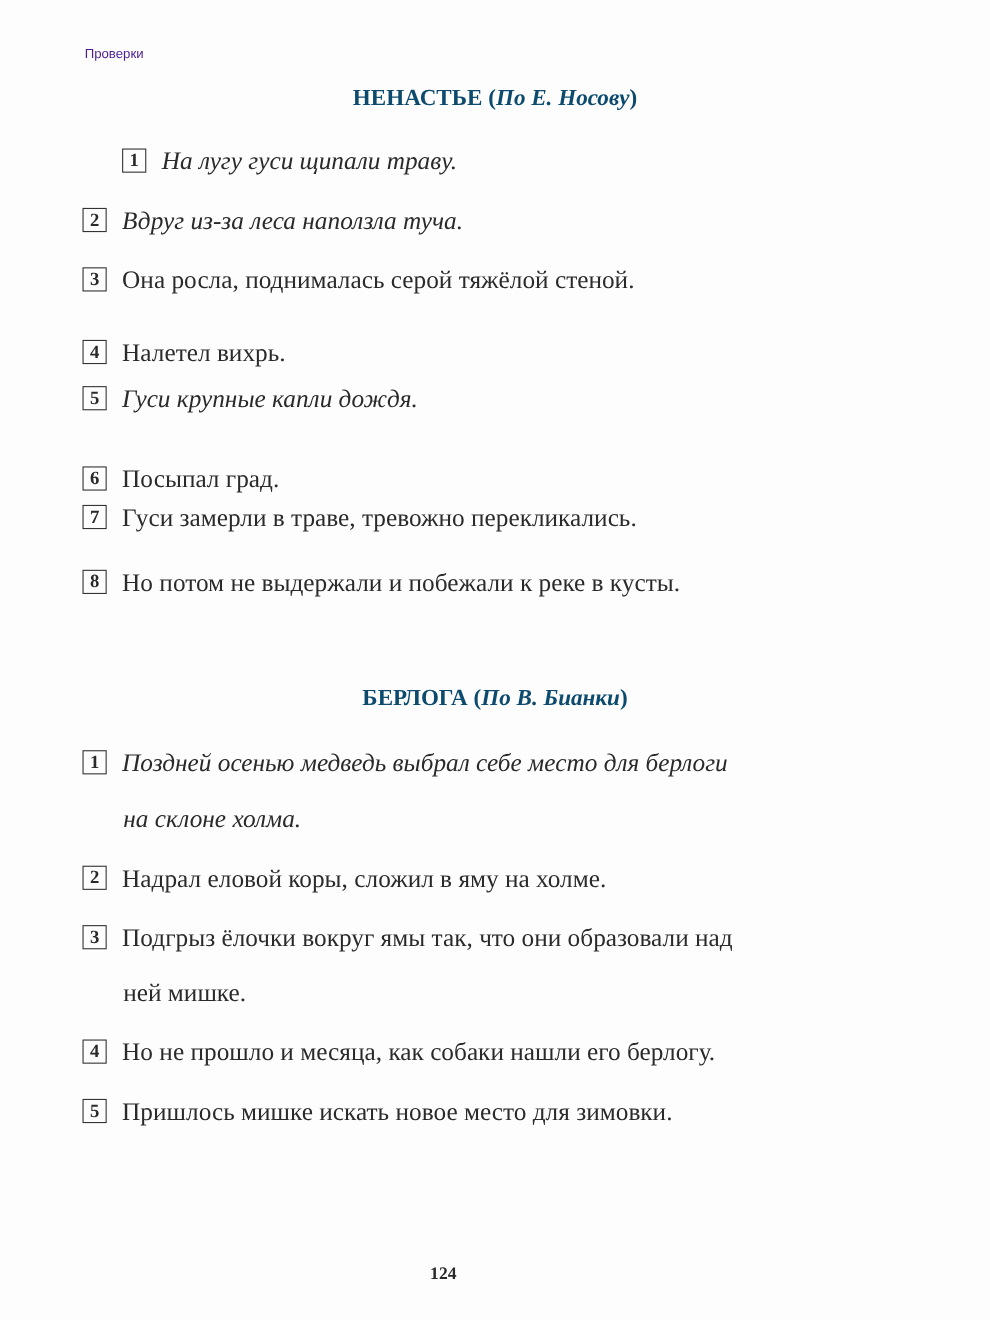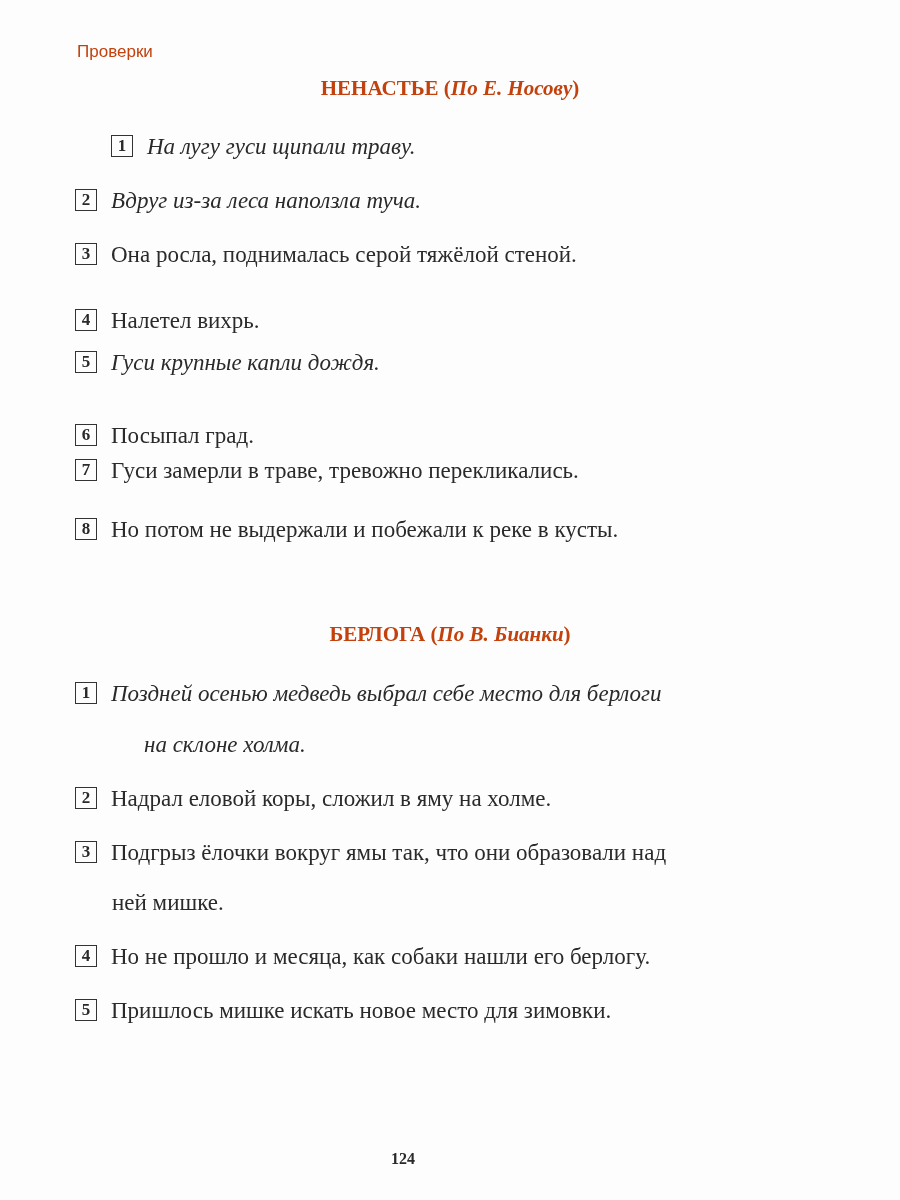--- a/index.html
+++ b/index.html
@@ -1,19 +1,19 @@
 <!DOCTYPE html>
 <html><head>
 <meta charset="utf-8">
 <style>
   html,body{margin:0;padding:0;}
   body{width:900px;height:1200px;background:#fdfdfd;position:relative;overflow:hidden;
        font-family:"Liberation Serif","DejaVu Serif",serif;color:#2a2a2a;}
-  .header{position:absolute;left:77px;top:42px;font-family:"Liberation Sans","DejaVu Sans",sans-serif;font-size:17px;color:#c2410c;}
-  .title{position:absolute;left:0;width:900px;text-align:center;font-weight:bold;font-size:21px;color:#c2410c;}
+  .header{position:absolute;left:77px;top:42px;font-family:"Liberation Sans","DejaVu Sans",sans-serif;font-size:12px;color:#4c1d95;}
+  .title{position:absolute;left:0;width:900px;text-align:center;font-weight:bold;font-size:21px;color:#0c4a6e;}
   .title .author{font-style:italic;}
   .item{position:absolute;left:75px;font-size:23px;line-height:54px;}
   .num{display:inline-block;width:20px;height:20px;border:1.5px solid #333;font-weight:bold;font-size:17px;line-height:20px;text-align:center;margin-right:14px;vertical-align:3px;}
   .it{font-style:italic;}
   .cont{position:absolute;left:112px;font-size:23px;}
   .page{position:absolute;left:0;width:806px;top:1150px;text-align:center;font-weight:bold;font-size:16px;}
 </style>
 </head>
 <body>
 
@@ -30,20 +30,20 @@
 <div class="item" style="top:336px;"><span class="num">5</span><span class="it">Гуси крупные капли дождя.</span></div>
 <div class="item" style="top:409px;"><span class="num">6</span><span>Посыпал град.</span></div>
 <div class="item" style="top:444px;"><span class="num">7</span><span>Гуси замерли в траве, тревожно перекликались.</span></div>
 <div class="item" style="top:503px;"><span class="num">8</span><span>Но потом не выдержали и побежали к реке в кусты.</span></div>
 
 <div class="title" style="top:622px;">
   <span>БЕРЛОГА</span> (<span class="author">По В. Бианки</span>)
 </div>
 
 <div class="item" style="top:667px;"><span class="num">1</span><span class="it">Поздней осенью медведь выбрал себе место для берлоги</span></div>
-<div class="item cont it" style="top:718px;margin-left:32px;">на склоне холма.</div>
+<div class="item cont it" style="top:718px;">на склоне холма.</div>
 <div class="item" style="top:772px;"><span class="num">2</span><span>Надрал еловой коры, сложил в яму на холме.</span></div>
 <div class="item" style="top:826px;"><span class="num">3</span><span>Подгрыз ёлочки вокруг ямы так, что они образовали над</span></div>
 <div class="item cont" style="top:876px;">ней мишке.</div>
 <div class="item" style="top:930px;"><span class="num">4</span><span>Но не прошло и месяца, как собаки нашли его берлогу.</span></div>
 <div class="item" style="top:984px;"><span class="num">5</span><span>Пришлось мишке искать новое место для зимовки.</span></div>
 
 <div class="page">124</div>
 
 </body></html>

